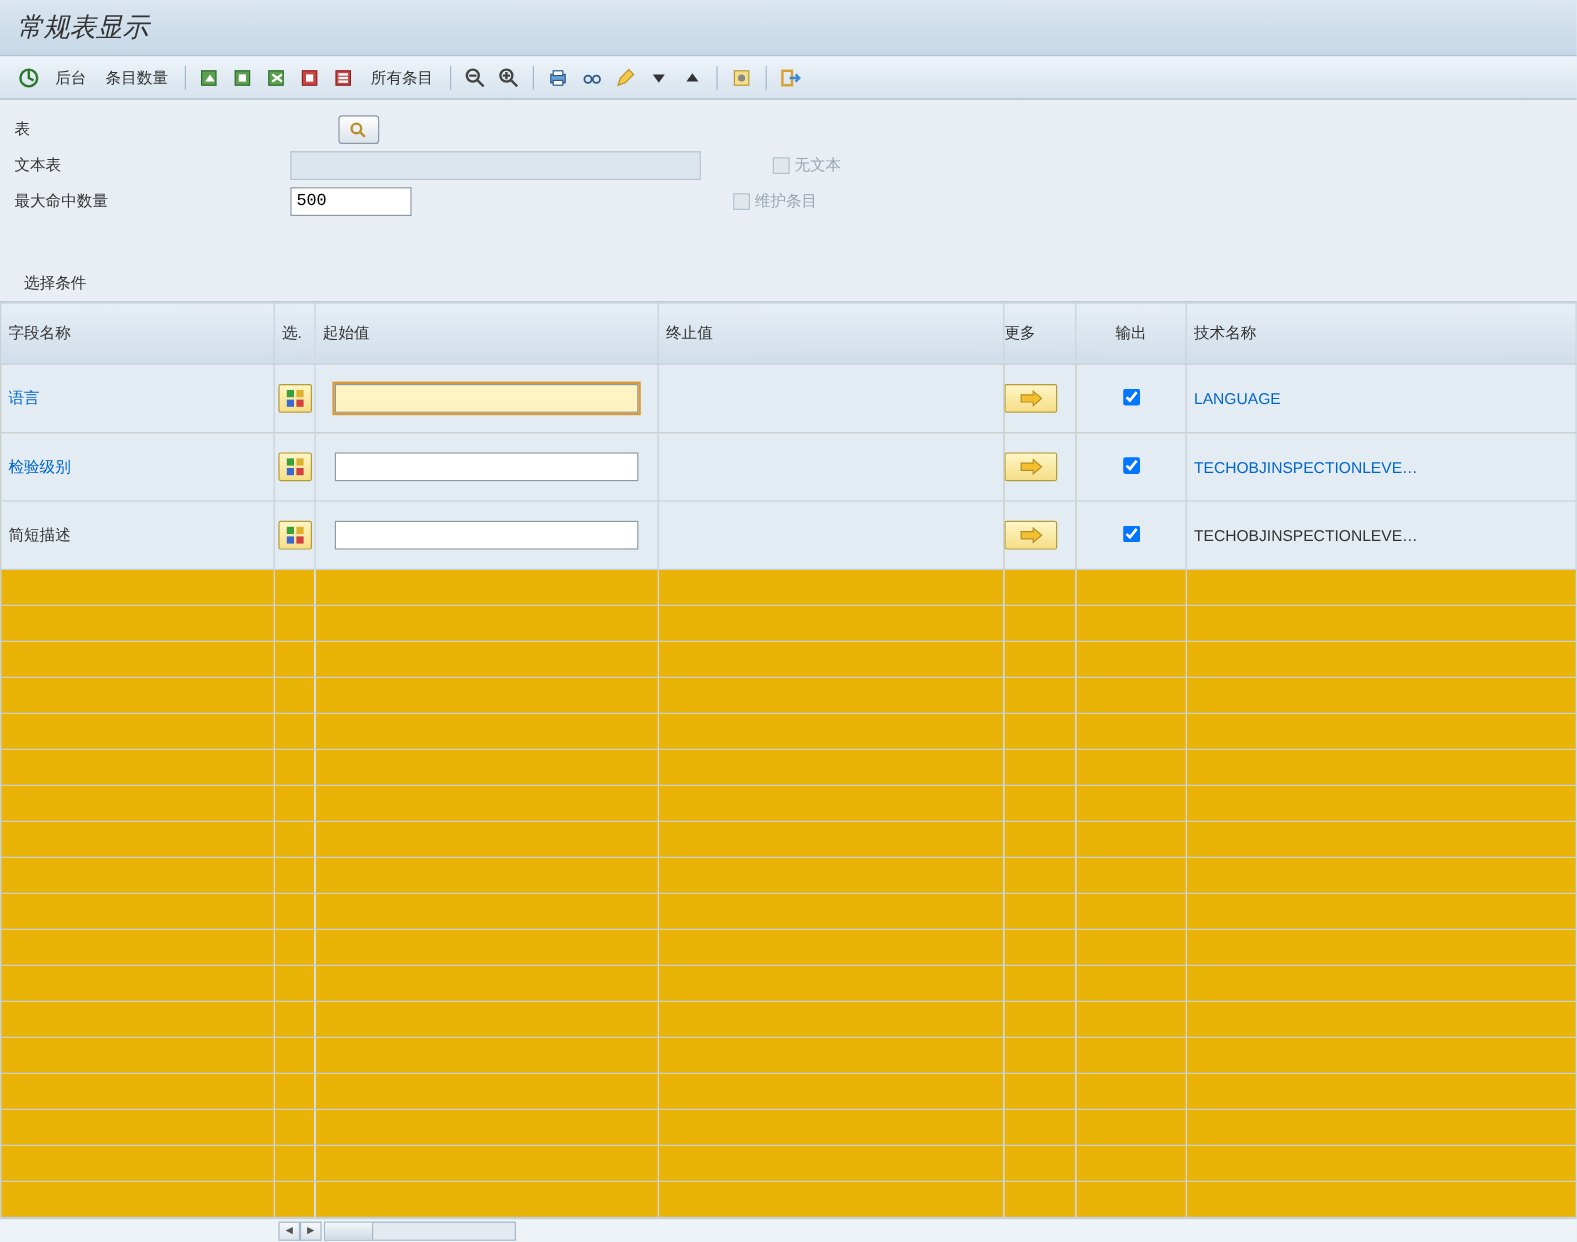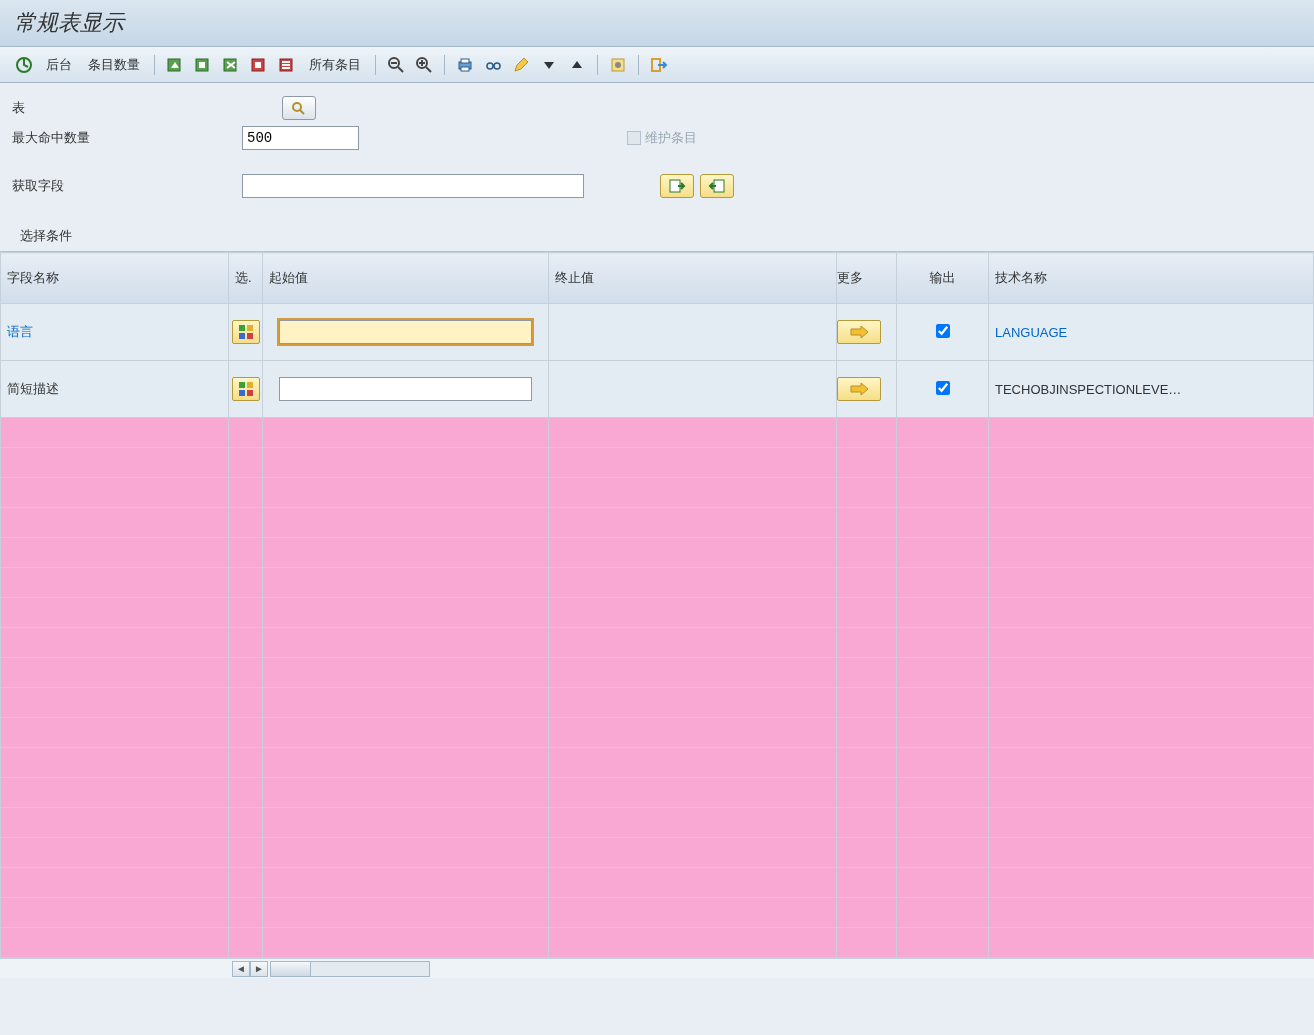--- a/index.html
+++ b/index.html
@@ -72,21 +72,21 @@
   font-family: "Courier New", monospace;
   font-size: 14px;
 }
 .text-input.ro {
   background: #dde6ee;
   border: 1px solid #b6c2cd;
 }
 .input-table { width: 342px; }
 .input-texttable { width: 342px; }
 .input-format { width: 140px; }
-.input-max { width: 117px; }
+.input-max { width: 101px; }
 .input-fields { width: 342px; }
 .icon-btn {
   display: inline-flex;
   align-items: center;
   justify-content: center;
   width: 34px;
   height: 24px;
   border: 1px solid #8e9aa6;
   background: linear-gradient(#fefefe, #dbe3ea);
   cursor: pointer;
@@ -137,21 +137,21 @@
   font-weight: normal;
   color: #333;
 }
 .col-field { width: 228px; }
 .col-sel { width: 34px; }
 .col-from { width: 286px; padding:16px !important; }
 .col-to { width: 288px; }
 .col-more { width: 60px; text-align:left; padding:0 !important; }
 .col-out { width: 92px; text-align:center !important; }
 .col-tech { width: auto; }
-.grid tbody tr { background: #f9a8d4; }
+.grid tbody tr { background: #eab308; }
 .grid tbody tr.data td { background: #e3ecf3; }
 .cell-link { color: #0066cc; }
 .cell-input {
   width: 100%;
   height: 24px;
   border: 1px solid #8e9aa6;
   background: #fff;
   padding: 0 4px;
 }
 .cell-input.focus {
@@ -332,46 +332,36 @@
   <div class="form-row">
     <div class="form-label">表</div>
     <span class="icon-btn table-find-btn">
       <svg width="18" height="16" viewBox="0 0 18 16">
           <circle cx="7" cy="7" r="4" fill="none" stroke="#b5902a" stroke-width="2"></circle>
           <line x1="10" y1="10" x2="14" y2="14" stroke="#b5902a" stroke-width="2"></line>
         </svg>
     </span>
   </div>
   <div class="form-row">
+    <div class="form-label">文本表</div>
+    <input class="text-input input-texttable ro" readonly="" value="" style="">
+    <span class="chk-disabled">
+      <span class="box"></span>
+      <span>无文本</span>
+    </span>
+  </div>
+  <div class="form-row">
     <div class="form-label">最大命中数量</div>
     <input class="text-input input-max" value="500" style="">
     <span class="chk-disabled" style="margin-left:268px">
       <span class="box"></span>
       <span>维护条目</span>
     </span>
   </div>
   <div style="height:18px"></div>
-  <div class="form-row">
-    <div class="form-label">获取字段</div>
-    <input class="text-input input-fields" value="" style="">
-    <span class="import-export-btns">
-      <span class="icon-btn yellow">
-        <svg width="18" height="16" viewBox="0 0 18 16">
-            <rect x="2" y="2" width="10" height="12" fill="#fff" stroke="#2a7a2a"></rect>
-            <path d="M10 8 L16 8 M13 5 L16 8 L13 11" stroke="#2a7a2a" stroke-width="2" fill="none"></path>
-          </svg>
-      </span>
-      <span class="icon-btn yellow" style="margin-left:2px">
-        <svg width="18" height="16" viewBox="0 0 18 16">
-            <rect x="6" y="2" width="10" height="12" fill="#fff" stroke="#2a7a2a"></rect>
-            <path d="M8 8 L2 8 M5 5 L2 8 L5 11" stroke="#2a7a2a" stroke-width="2" fill="none"></path>
-          </svg>
-      </span>
-    </span>
-  </div>
 </div>
 
 <div class="section-header">选择条件</div>
 
 <div class="grid-wrap">
   <table class="grid">
     <thead>
       <tr>
         <th class="col-field">字段名称</th>
         <th class="col-sel">选.</th>
@@ -397,20 +387,40 @@
           <td class="col-to"></td>
           <td class="col-more"><span class="more-btn">
               <svg width="20" height="14" viewBox="0 0 20 14">
                 <path d="M2 4 L12 4 L12 1 L19 7 L12 13 L12 10 L2 10 Z" fill="#f5c030" stroke="#b5902a"></path>
               </svg>
             </span></td>
           <td class="col-out"><input type="checkbox" class="check" checked="" style=""></td>
           <td class="col-tech cell-link">LANGUAGE</td>
         </tr>
         <tr class="data">
+          <td class="col-field cell-link">检验级别</td>
+          <td class="col-sel" style="text-align: center; padding: 0px;"><span class="sel-btn">
+              <svg width="16" height="16" viewBox="0 0 16 16">
+                <rect x="1" y="1" width="6" height="6" fill="#3aa03a"></rect>
+                <rect x="9" y="1" width="6" height="6" fill="#e0b030"></rect>
+                <rect x="1" y="9" width="6" height="6" fill="#3a6ad0"></rect>
+                <rect x="9" y="9" width="6" height="6" fill="#d04040"></rect>
+              </svg>
+            </span></td>
+          <td class="col-from"><input class="cell-input" style=""></td>
+          <td class="col-to"></td>
+          <td class="col-more"><span class="more-btn">
+              <svg width="20" height="14" viewBox="0 0 20 14">
+                <path d="M2 4 L12 4 L12 1 L19 7 L12 13 L12 10 L2 10 Z" fill="#f5c030" stroke="#b5902a"></path>
+              </svg>
+            </span></td>
+          <td class="col-out"><input type="checkbox" class="check" checked="" style=""></td>
+          <td class="col-tech cell-link">TECHOBJINSPECTIONLEVE…</td>
+        </tr>
+        <tr class="data">
           <td class="col-field">简短描述</td>
           <td class="col-sel" style="text-align: center; padding: 0px;"><span class="sel-btn">
               <svg width="16" height="16" viewBox="0 0 16 16">
                 <rect x="1" y="1" width="6" height="6" fill="#3aa03a"></rect>
                 <rect x="9" y="1" width="6" height="6" fill="#e0b030"></rect>
                 <rect x="1" y="9" width="6" height="6" fill="#3a6ad0"></rect>
                 <rect x="9" y="9" width="6" height="6" fill="#d04040"></rect>
               </svg>
             </span></td>
           <td class="col-from"><input class="cell-input" style=""></td>

